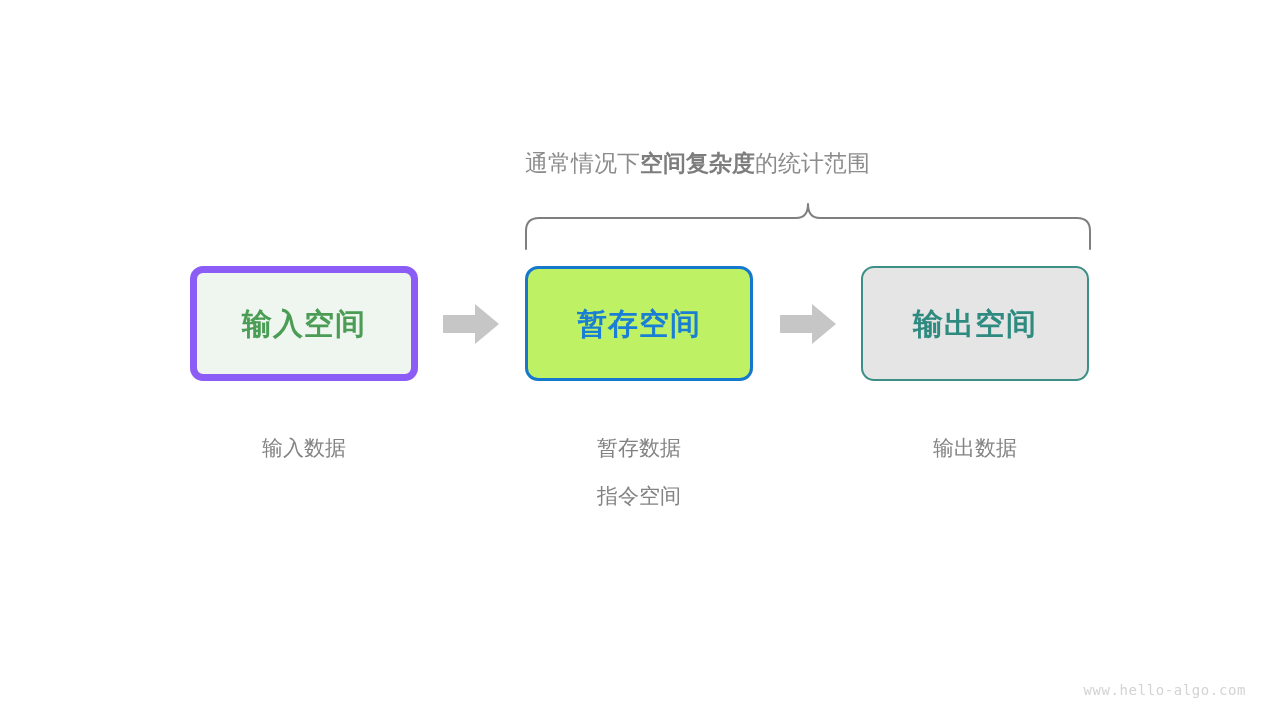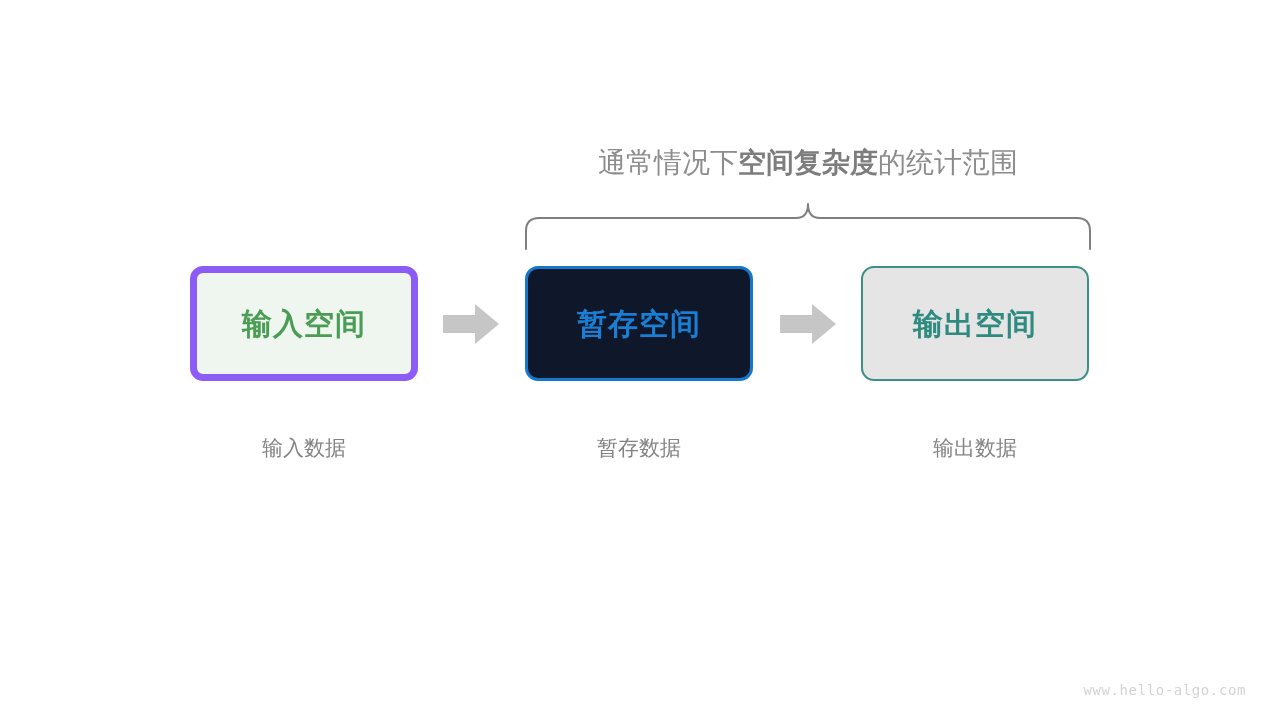--- a/index.html
+++ b/index.html
@@ -15,22 +15,22 @@
     font-family: "Liberation Sans", "DejaVu Sans", sans-serif;
     -webkit-font-smoothing: antialiased;
   }
 
   
   #brace-caption {
     position: absolute;
     left: 525px;
     top: 146px;
     width: 566px;
-    text-align: center;
-    font-size: 28px;
+    text-align: left;
+    font-size: 23px;
     line-height: 34px;
     color: #8c8c8c;
     white-space: nowrap;
   }
   #brace-caption .em {
     font-weight: bold;
     color: #7d7d7d;
   }
 
   
@@ -63,21 +63,21 @@
 
   #box-input {
     left: 190px;
     background: #eff6ef;
     border: 7px solid #8b5cf6;
   }
   #box-input .stage-title { color: #4b9d55; }
 
   #box-temp {
     left: 525px;
-    background: #0f172a;
+    background: #bef264;
     border: 3px solid #1678cd;
     justify-content: center;
   }
   #box-temp .stage-title { color: #1a7fd4; }
 
   #box-output {
     left: 861px;
     background: #e5e5e5;
     border: 2px solid #3c8f87;
     justify-content: center;
@@ -161,19 +161,20 @@
 <svg class="flow-arrow" id="arrow-2" viewBox="0 0 60 44">
   <path d="M 2 13 L 34 13 L 34 2 L 58 22 L 34 42 L 34 31 L 2 31 Z" fill="#c6c6c6"></path>
 </svg>
 
 <div class="caption-col" id="caption-col-input">
   <div class="caption-line">输入数据</div>
 </div>
 
 <div class="caption-col" id="caption-col-temp">
   <div class="caption-line">暂存数据</div>
+  <div class="caption-line">指令空间</div>
 </div>
 
 <div class="caption-col" id="caption-col-output">
   <div class="caption-line">输出数据</div>
 </div>
 
 <div id="watermark">www.hello-algo.com</div>
 
 </body></html>

